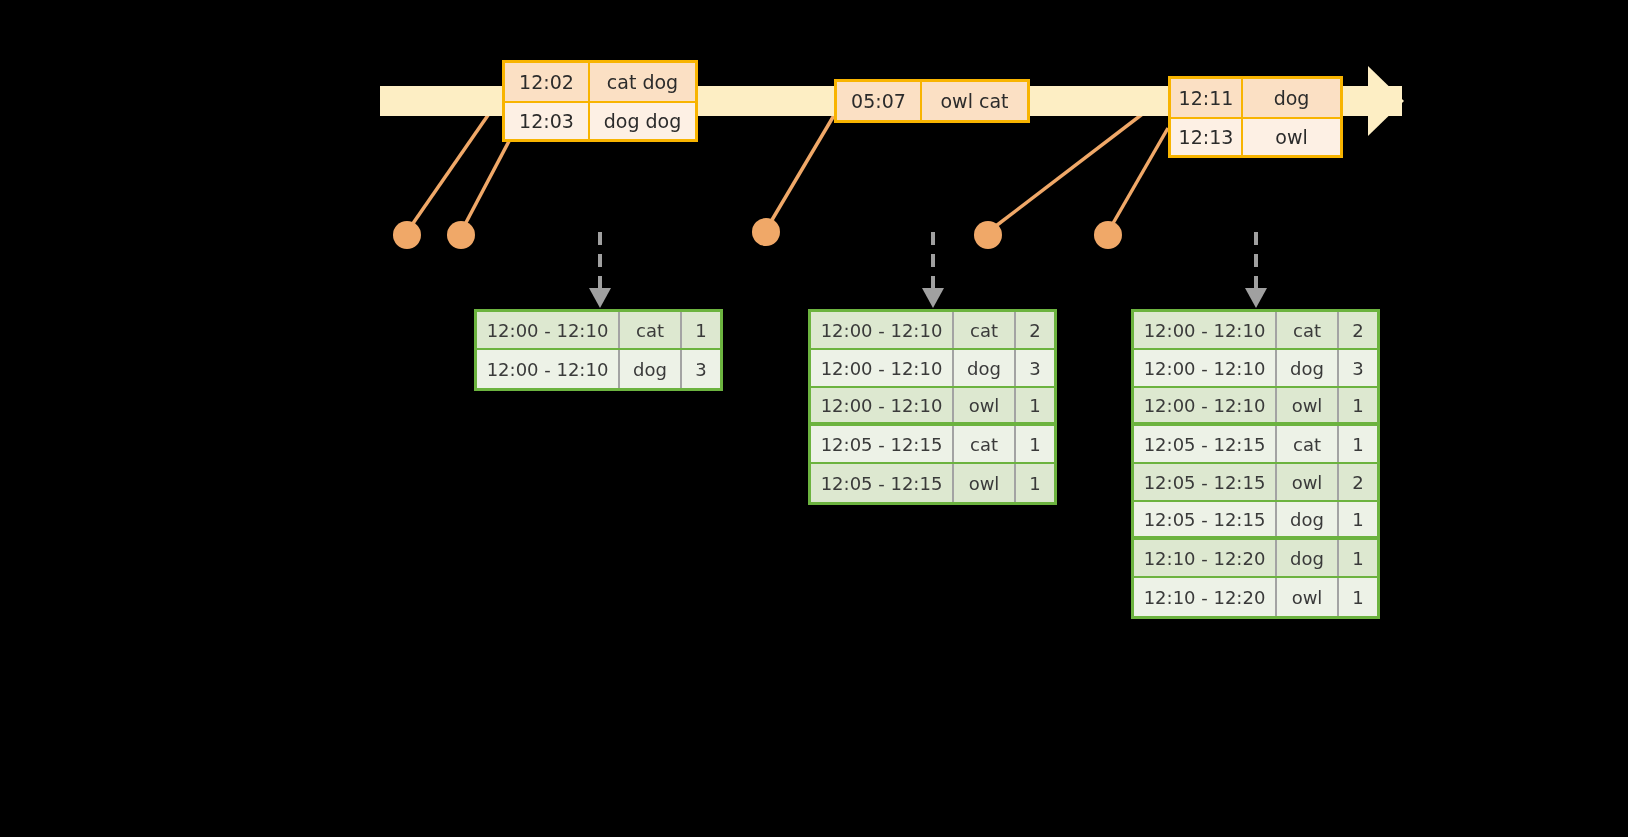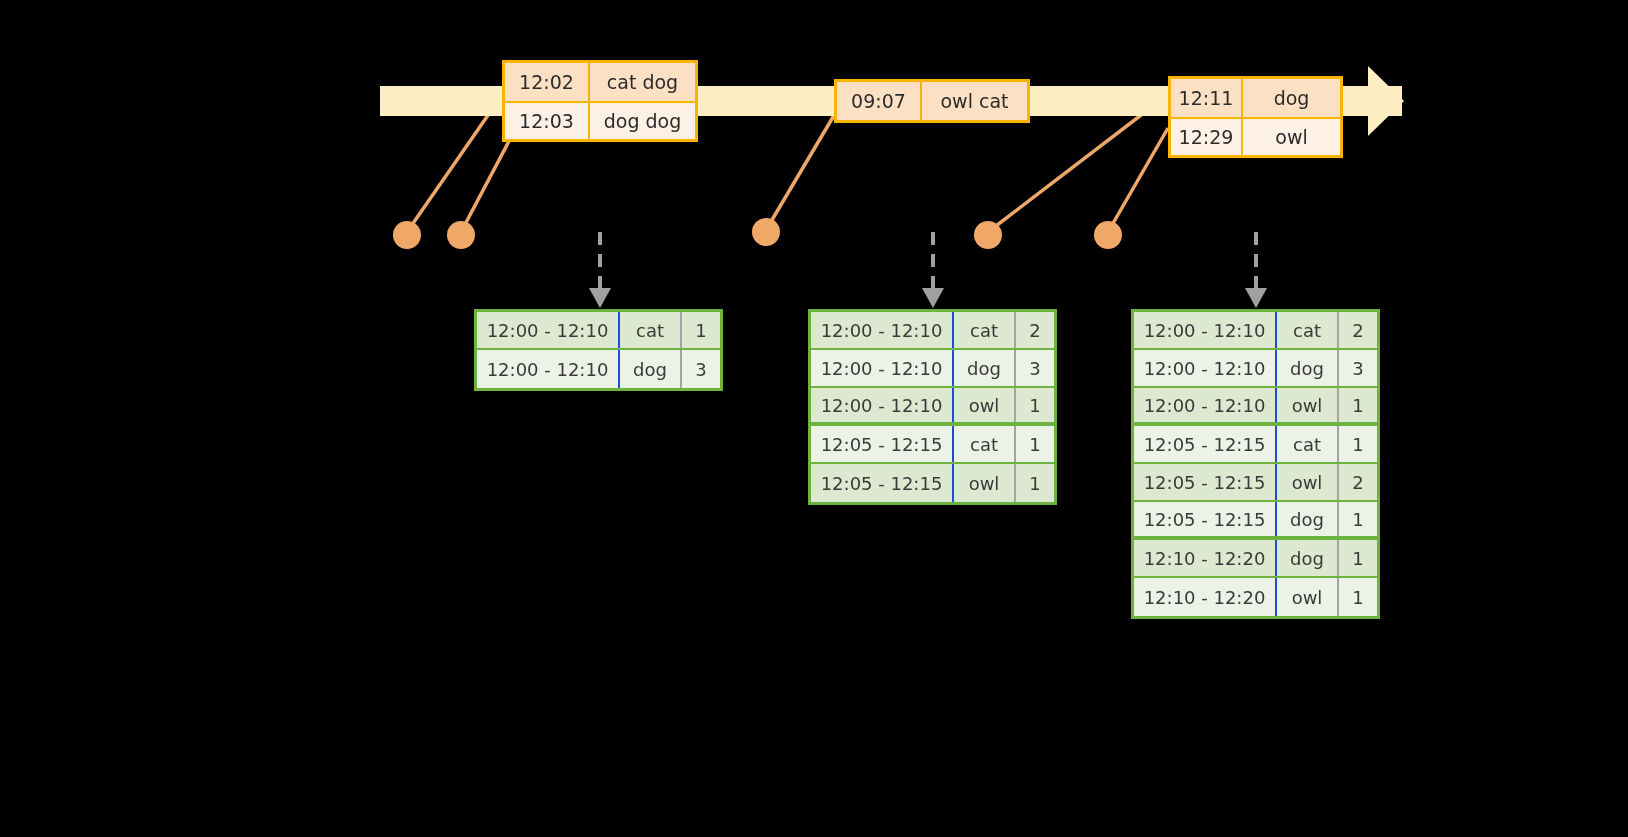--- a/index.html
+++ b/index.html
@@ -106,21 +106,21 @@
   .result-cell {
     display: flex;
     align-items: center;
     justify-content: center;
     font-size: 18px;
     color: #3a3a3a;
     box-sizing: border-box;
   }
   .result-cell.win {
     width: 143px;
-    border-right: 2px solid #1d4ed8;
+    border-right: 2px solid #a3a3a3;
   }
   .result-cell.key {
     width: 62px;
     border-right: 2px solid #a3a3a3;
   }
   .result-cell.cnt {
     width: 38px;
   }
   #result-table-1 { left: 474px; top: 309px; width: 249px; }
   #result-table-2 { left: 808px; top: 309px; width: 249px; }
@@ -168,32 +168,32 @@
       <div class="event-cell words">cat dog</div>
     </div>
     <div class="event-row shade-b">
       <div class="event-cell time">12:03</div>
       <div class="event-cell words">dog dog</div>
     </div>
   </div>
 
   <div class="event-box" id="event-box-2">
     <div class="event-row shade-a">
-      <div class="event-cell time">09:07</div>
+      <div class="event-cell time">05:07</div>
       <div class="event-cell words">owl cat</div>
     </div>
   </div>
 
   <div class="event-box" id="event-box-3">
     <div class="event-row shade-a">
       <div class="event-cell time">12:11</div>
       <div class="event-cell words">dog</div>
     </div>
     <div class="event-row shade-b">
-      <div class="event-cell time">12:29</div>
+      <div class="event-cell time">12:13</div>
       <div class="event-cell words">owl</div>
     </div>
   </div>
 
   <div class="result-table" id="result-table-1" style="height: 82px;">
       <div class="result-row band-a">
         <div class="result-cell win">12:00 - 12:10</div>
         <div class="result-cell key">cat</div>
         <div class="result-cell cnt">1</div>
       </div>

